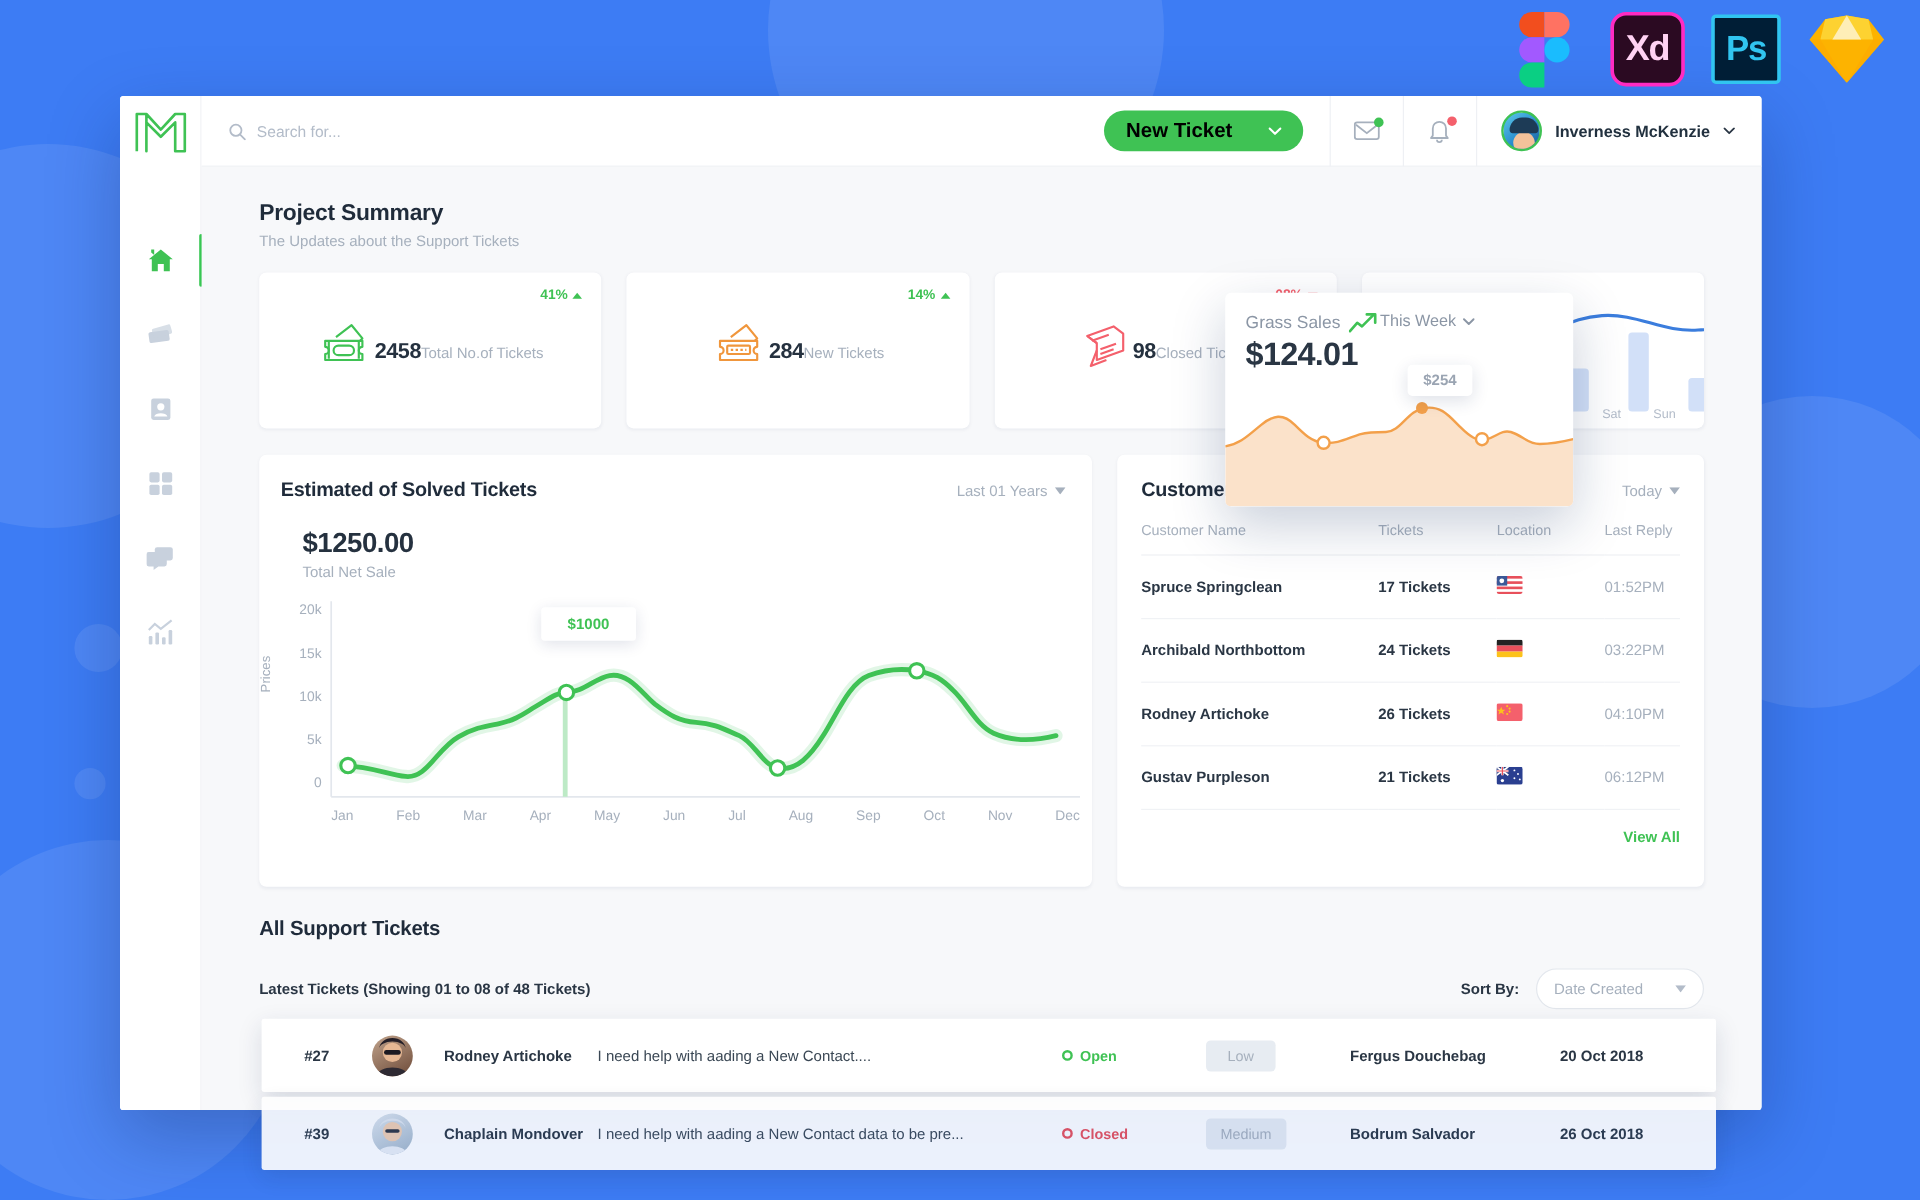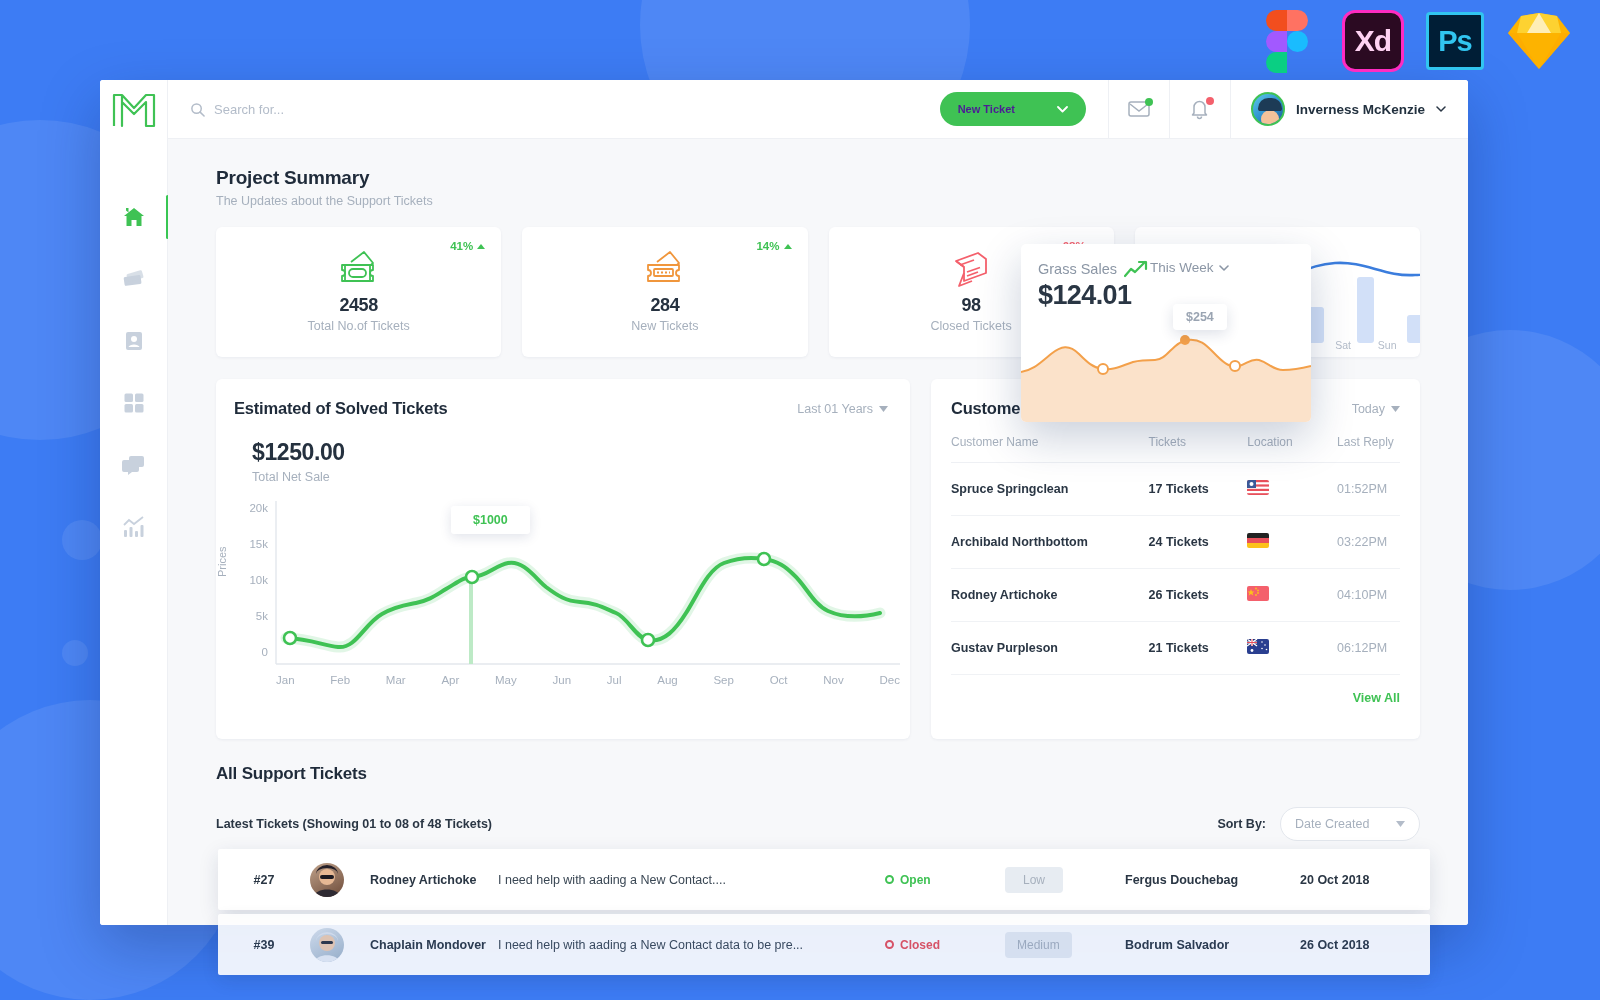--- a/index.html
+++ b/index.html
@@ -93,25 +93,25 @@
   .search-box { display: flex; align-items: center; gap: 9px; flex: 1; }
   .search-input {
     border: none; outline: none; background: transparent;
     font-size: 13px; color: #9aa4b2;
     font-family: "Liberation Sans", sans-serif;
     width: 320px;
   }
   .search-input::placeholder { color: #b3bcc9; }
 
   .new-ticket-btn {
-    display: flex; align-items: center; gap: 42px;
-    background: #3fc254; color: #4c1d95;
+    display: flex; align-items: center; gap: 30px;
+    background: #3fc254; color: #000000;
     border: none; border-radius: 20px;
     height: 34px; padding: 0 18px;
-    font-size: 11px; font-weight: bold;
+    font-size: 17px; font-weight: bold;
     cursor: pointer;
     font-family: "Liberation Sans", sans-serif;
   }
   .topbar-div { width: 1px; height: 59px; background: #eef0f4; margin: 0 0 0 22px; }
   .icon-btn {
     width: 60px; height: 59px; display: flex; align-items: center; justify-content: center;
     position: relative; cursor: pointer;
   }
   .dot-badge { position: absolute; width: 8px; height: 8px; border-radius: 50%; }
   .user-chip { display: flex; align-items: center; gap: 11px; padding: 0 22px 0 20px; height: 59px; cursor: pointer; }
@@ -138,21 +138,21 @@
 
   .page-title { font-size: 19px; font-weight: bold; color: #1f2b3a; letter-spacing: -0.2px; }
   .page-sub { font-size: 12.5px; color: #a6b0bd; margin-top: 5px; }
 
   
   .stats-row { display: flex; gap: 21px; margin-top: 19px; }
   .stat-card {
     flex: 1; background: #fff; border-radius: 6px;
     height: 130px; position: relative;
     box-shadow: 0 1px 3px rgba(20,40,80,0.06);
-    display: flex; flex-direction: column; align-items: center; justify-content: center;
+    display: flex; flex-direction: row; align-items: center; justify-content: center;
   }
   .stat-pct {
     position: absolute; right: 16px; top: 13px;
     font-size: 11.5px; font-weight: bold;
     display: flex; align-items: center; gap: 4px;
   }
   .arrow-up { width: 0; height: 0; border-left: 4px solid transparent; border-right: 4px solid transparent; border-bottom: 5px solid currentColor; }
   .arrow-down { width: 0; height: 0; border-left: 4px solid transparent; border-right: 4px solid transparent; border-top: 5px solid currentColor; }
   .stat-icon { height: 44px; display: flex; align-items: center; justify-content: center; margin-bottom: 4px; margin-top: -4px; }
   .stat-value { font-size: 18px; font-weight: bold; color: #25313f; letter-spacing: -0.4px; }

